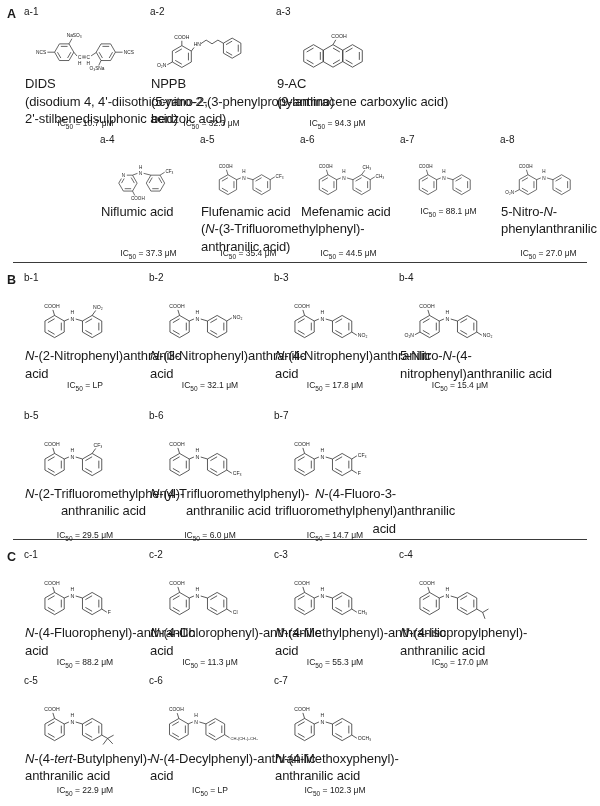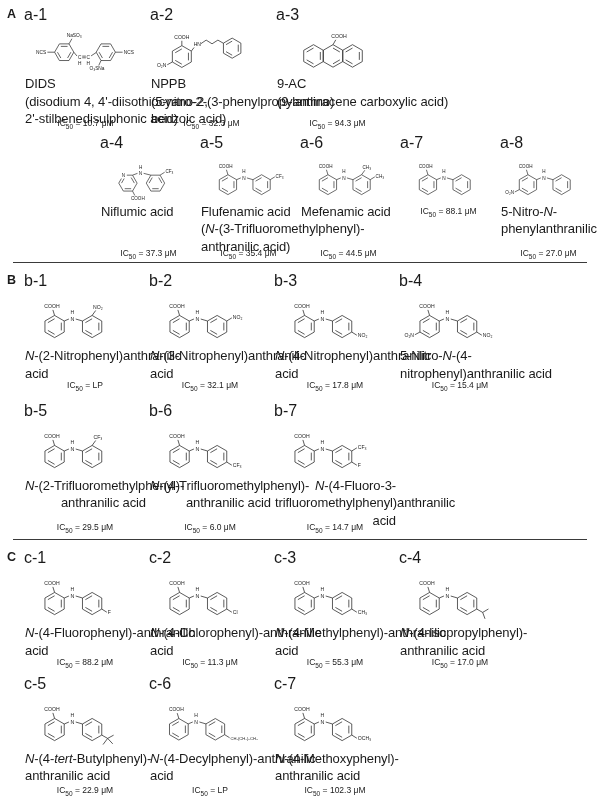--- a/index.html
+++ b/index.html
@@ -11,23 +11,23 @@
   #panelC{height:266px;padding-top:9px;}
   .panel-letter{position:absolute;left:7px;top:7px;font-weight:bold;font-size:12.5px;}
   #panelB .panel-letter,#panelC .panel-letter{top:10px;}
   .divider{border-top:1px solid #3a3a3a;margin:0 13px;height:0;}
   .row{display:flex;align-items:flex-start;}
   .card{box-sizing:border-box;padding-right:3px;}
   .rA1 .card{width:126px;}
   .rA2 .card{width:100px;}
   .rB1 .card,.rB2 .card,.rC1 .card,.rC2 .card{width:125px;}
   .rA2{margin-top:4px;justify-content:flex-end;}
-  .rB2{margin-top:10px;}
+  .rB2{margin-top:18px;}
   .rC2{margin-top:6px;}
-  .cid{font-size:16px;height:15px;}
+  .cid{font-size:10px;height:15px;}
   svg.struct{display:block;margin:2px 0 0 5px;}
   .rA1 svg.struct{width:120px;height:52px;}
   .rA2 svg.struct{width:92px;height:52px;}
   .rB1 svg.struct,.rB2 svg.struct,.rC1 svg.struct,.rC2 svg.struct{width:106px;height:58px;}
   .cname{font-size:13px;line-height:1.35;white-space:pre;letter-spacing:-0.1px;padding-left:1px;}
   .rA1 .cname{height:40px;}
   .rA2 .cname{height:42px;}
   .rB1 .cname{height:30px;}
   .rB2 .cname{height:42px;text-align:right;}
   .rC1 .cname{height:30px;}

